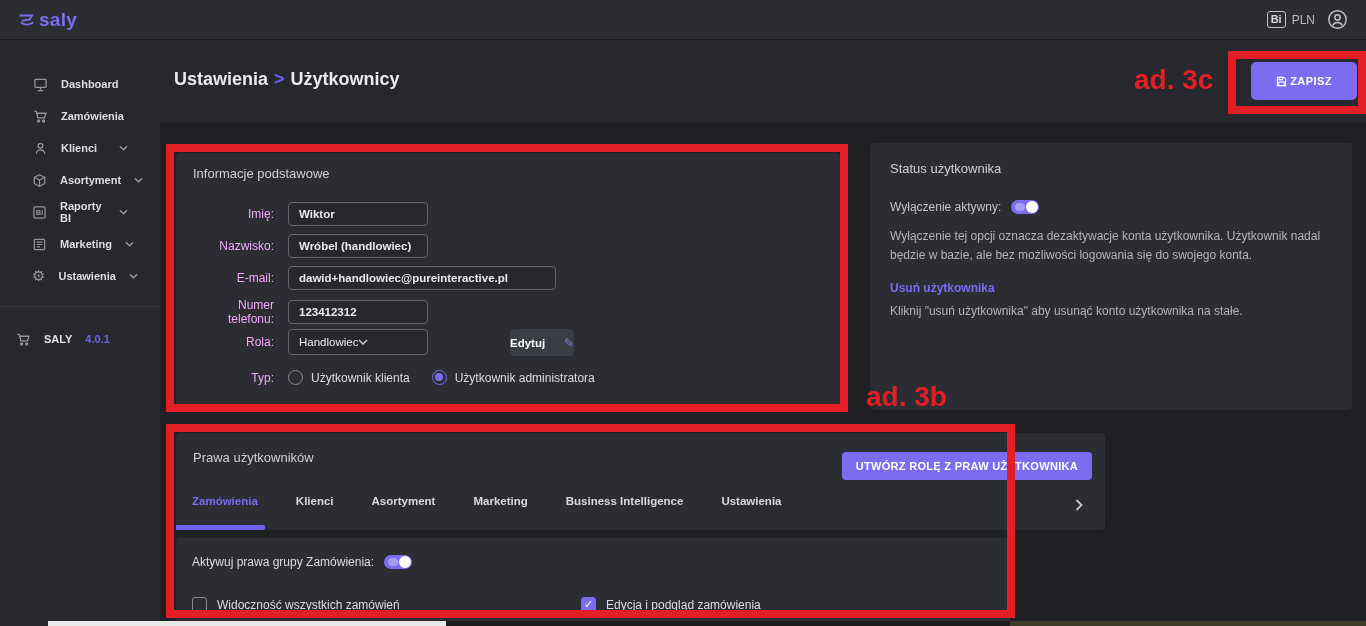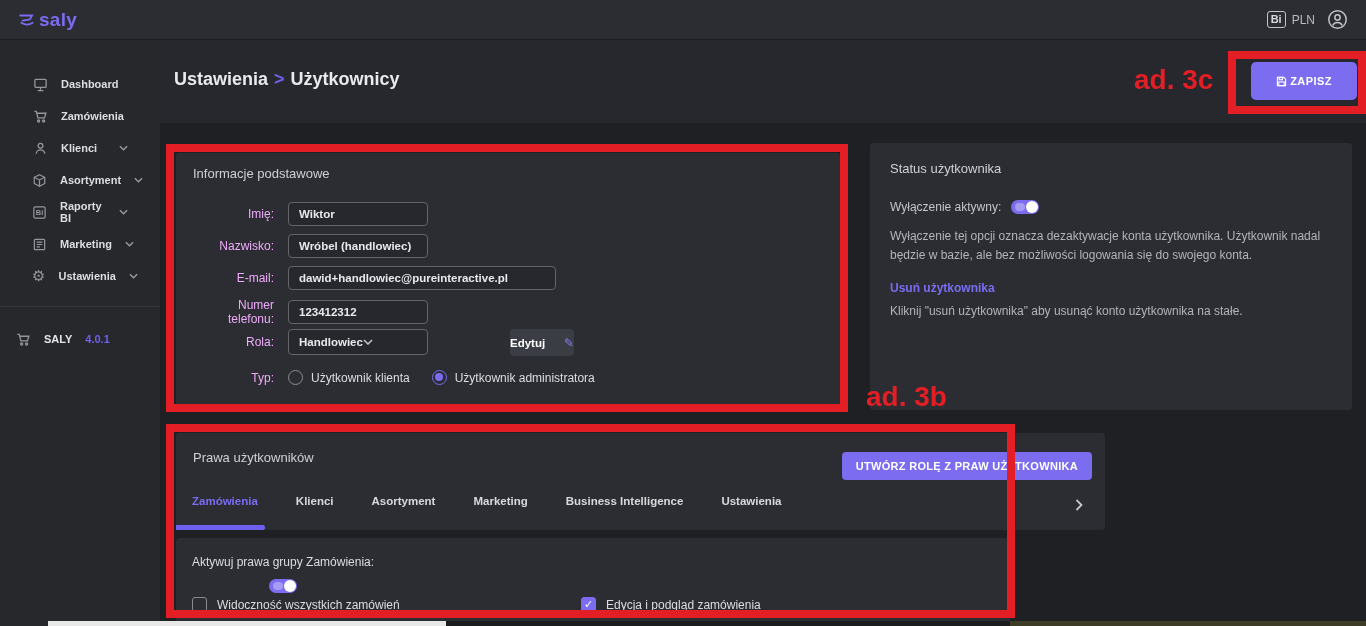--- a/index.html
+++ b/index.html
@@ -65,21 +65,21 @@
   .frow { position:absolute; display:flex; align-items:center; }
   .flabel { width:96px; text-align:right; font-size:12px; color:#f0abfc; padding-right:14px; }
   .tinput {
     background:#26282d; border:1px solid #63656c; border-radius:4px;
     color:#e8e9eb; font-family:"Liberation Sans",sans-serif; font-size:11.5px;
     font-weight:bold; height:24px; padding:0 10px; width:140px;
   }
   .tinput.wide { width:268px; }
   .fselect {
     background:#26282d; border:1px solid #63656c; border-radius:4px;
-    color:#e8e9eb; font-size:11.5px; font-weight:bold; height:26px; width:140px;
+    color:#e8e9eb; font-size:11.5px; font-weight:normal; height:26px; width:140px;
     display:flex; align-items:center; 
     padding:0 10px; cursor:pointer;
   }
   .btn-edit {
     position:absolute; left:314px; top:176px; width:64px; height:27px;
     background:#3b3d44; border:none; border-radius:4px; color:#fff;
     font-family:"Liberation Sans",sans-serif; font-size:11.5px; font-weight:bold;
     display:flex; align-items:center; justify-content:space-between; gap:5px; cursor:pointer;margin-left:20px;
   }
   .pencil { color:#8c7df2; font-family:"DejaVu Sans",sans-serif; font-size:12px; font-style:italic; }
@@ -115,21 +115,21 @@
     position:absolute; right:13px; top:19px; height:28px; padding:0 14px;
     background:#7b6cf0; border:none; border-radius:4px; color:#fff;
     font-family:"Liberation Sans",sans-serif; font-size:11px; font-weight:bold;
     letter-spacing:.3px; cursor:pointer;
   }
   .chev-right { position:absolute; right:22px; top:66px; color:#c6c8cc;
                 font-size:14px; font-weight:bold; cursor:pointer; }
 
   #panel-perm-body { left:176px; top:538px; width:834px; height:88px; }
   .perm-toggle-row { position:absolute; left:16px; top:17px; display:flex;
-                     align-items:center; gap:10px; font-size:12px; color:#dcdde0;flex-direction:column; }
+                     align-items:center; gap:10px; font-size:12px; color:#dcdde0; }
   .cb-row { position:absolute; top:59px; left:0; width:100%; }
   .cb-group { position:absolute; display:flex; align-items:center; gap:10px;
               font-size:12px; color:#dcdde0; cursor:pointer; }
   .checkbox { width:15px; height:15px; border-radius:3px; border:1.6px solid #8a8c92;
               display:flex; align-items:center; justify-content:center; }
   .checkbox.checked { background:#7b6cf0; border-color:#7b6cf0; color:#fff; font-size:11px; }
 
   
   .ann-box { position:absolute; border:8px solid #e31e25; z-index:50; pointer-events:none; }
   .ann-text { position:absolute; color:#e31e25; font-size:28px; font-weight:bold; z-index:50; pointer-events:none; }

